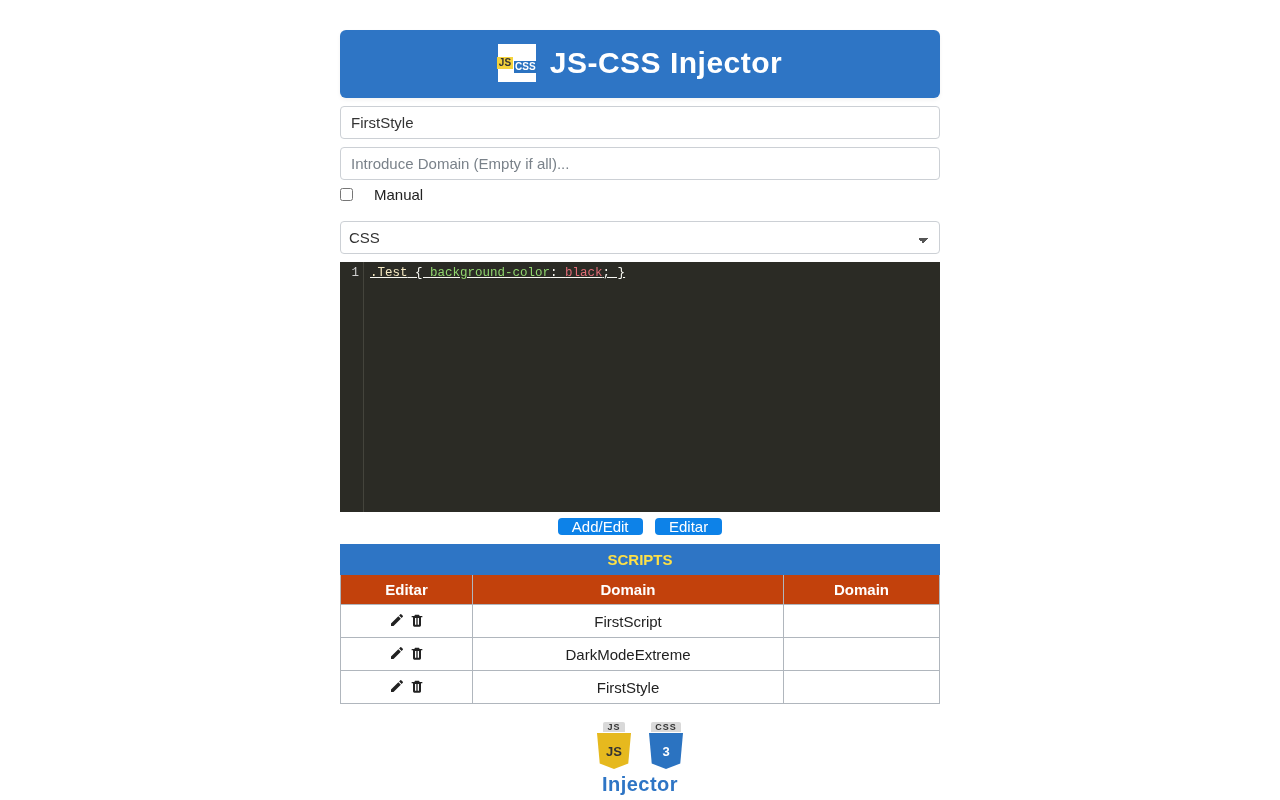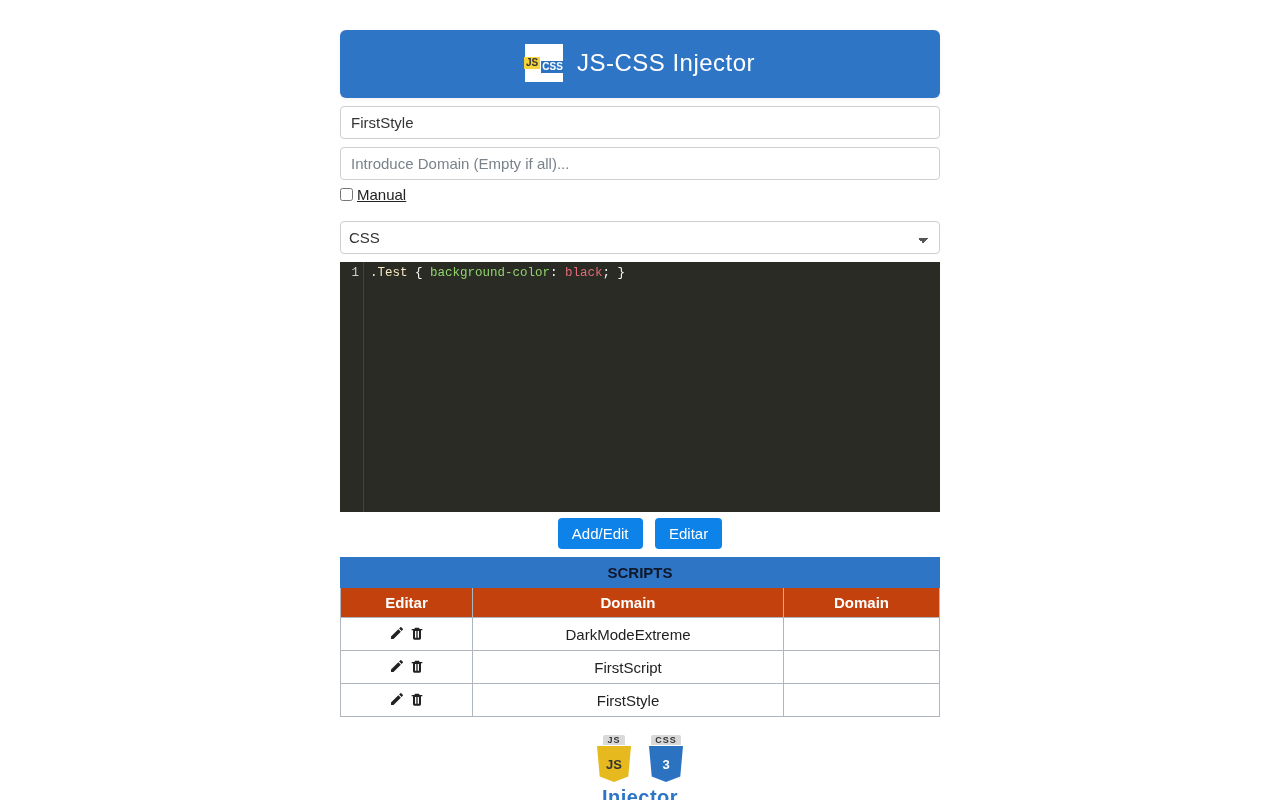--- a/index.html
+++ b/index.html
@@ -29,42 +29,41 @@
   .header-logo {
     width: 38px; height: 38px;
     background: #fff;
     display: flex; align-items: center; justify-content: center;
     gap: 1px;
     padding: 3px;
   }
   .header-logo .js-badge { font-size:10px; font-weight:bold; color:#333; background:#f5d33b; padding:1px 2px; display:inline-block; line-height:1; }
   .header-logo .css-badge { font-size:10px; font-weight:bold; color:#fff; background:#2b73c1; padding:1px 1px; display:inline-block; line-height:1; transform: translateY(4px);}
   .header-title {
-    font-size: 24px;
-    font-weight: 400;
+    font-size: 30px;
+    font-weight: 700;
     letter-spacing: 0.5px;
   }
   .input-text {
     width: 100%;
     margin-top: 8px;
     padding: 7px 10px;
     font-size: 15px;
     border: 1px solid #ccd0d5;
     border-radius: 4px;
     color: #333;
   }
   .input-text::placeholder { color: #7a828a; }
   .checkbox-row {
     margin-top: 6px;
     font-size: 15px;
     color: #222;
     display: flex;
     align-items: center;
-    gap: 4px;
-    text-decoration: underline;
+    gap: 21px;
   }
   .checkbox-row input { width: 13px; height: 13px; }
   .select-field {
     width: 100%;
     margin-top: 18px;
     padding: 7px 8px;
     font-size: 15px;
     border: 1px solid #ccd0d5;
     border-radius: 4px;
     background: #fff;
@@ -89,54 +88,55 @@
     border-right: 1px solid #44443c;
     color: #cfcfcf;
     text-align: right;
     padding: 4px 4px 0 0;
   }
   .editor-content {
     flex: 1;
     padding: 4px 6px 0 6px;
     white-space: pre;
     color: #f8f8f2;
+    text-decoration: underline;
   }
   .tok-selector { color: #f5e9c2; }
   .tok-prop { color: #8fd46d; }
   .tok-val { color: #e06c75; }
   .tok-punc { color: #f8f8f2; }
   .button-row {
     text-align: center;
     margin-top: 6px;
   }
   .btn {
     display: inline-block;
     background: #0d82e8;
     color: #fff;
     border: none;
     border-radius: 4px;
-    padding: 7px 14px;
+    padding: 0 14px;
     font-size: 15px;
     cursor: pointer;
     margin: 0 4px;
   }
   table.scripts {
     width: 100%;
     border-collapse: collapse;
     margin-top: 8px;
     font-size: 15px;
   }
   table.scripts th, table.scripts td {
     border: 1px solid #b0b6bd;
     text-align: center;
     padding: 6px 4px;
   }
   table.scripts .caption-row th {
     background: #2e75c5;
-    color: #0f172a;
+    color: #fde047;
     font-weight: 700;
     border: 1px solid #2e75c5;
   }
   table.scripts .head-row th {
     background: #c2410c;
     color: #fff;
     font-weight: 700;
   }
   table.scripts td {
     background: #fff;
@@ -243,34 +243,34 @@
         <tr>
           <td class="col-editar"><span class="icon-btn">
               <svg viewBox="0 0 24 24" fill="currentColor">
                 <path d="M3 17.25V21h3.75l11-11.03-3.75-3.75L3 17.25zM20.71 7.04a1 1 0 0 0 0-1.41l-2.34-2.34a1 1 0 0 0-1.41 0l-1.83 1.83 3.75 3.75 1.83-1.83z"></path>
               </svg>
             </span><span class="icon-btn">
               <svg viewBox="0 0 24 24" fill="currentColor">
                 <path d="M6 7h12v13a2 2 0 0 1-2 2H8a2 2 0 0 1-2-2V7zm3 2v10h2V9H9zm4 0v10h2V9h-2zM9 4h6l1 2h4v2H4V6h4l1-2z"></path>
               </svg>
             </span></td>
-          <td>DarkModeExtreme</td>
+          <td>FirstScript</td>
           <td class="col-domain"></td>
         </tr>
         <tr>
           <td class="col-editar"><span class="icon-btn">
               <svg viewBox="0 0 24 24" fill="currentColor">
                 <path d="M3 17.25V21h3.75l11-11.03-3.75-3.75L3 17.25zM20.71 7.04a1 1 0 0 0 0-1.41l-2.34-2.34a1 1 0 0 0-1.41 0l-1.83 1.83 3.75 3.75 1.83-1.83z"></path>
               </svg>
             </span><span class="icon-btn">
               <svg viewBox="0 0 24 24" fill="currentColor">
                 <path d="M6 7h12v13a2 2 0 0 1-2 2H8a2 2 0 0 1-2-2V7zm3 2v10h2V9H9zm4 0v10h2V9h-2zM9 4h6l1 2h4v2H4V6h4l1-2z"></path>
               </svg>
             </span></td>
-          <td>FirstScript</td>
+          <td>DarkModeExtreme</td>
           <td class="col-domain"></td>
         </tr>
         <tr>
           <td class="col-editar"><span class="icon-btn">
               <svg viewBox="0 0 24 24" fill="currentColor">
                 <path d="M3 17.25V21h3.75l11-11.03-3.75-3.75L3 17.25zM20.71 7.04a1 1 0 0 0 0-1.41l-2.34-2.34a1 1 0 0 0-1.41 0l-1.83 1.83 3.75 3.75 1.83-1.83z"></path>
               </svg>
             </span><span class="icon-btn">
               <svg viewBox="0 0 24 24" fill="currentColor">
                 <path d="M6 7h12v13a2 2 0 0 1-2 2H8a2 2 0 0 1-2-2V7zm3 2v10h2V9H9zm4 0v10h2V9h-2zM9 4h6l1 2h4v2H4V6h4l1-2z"></path>

